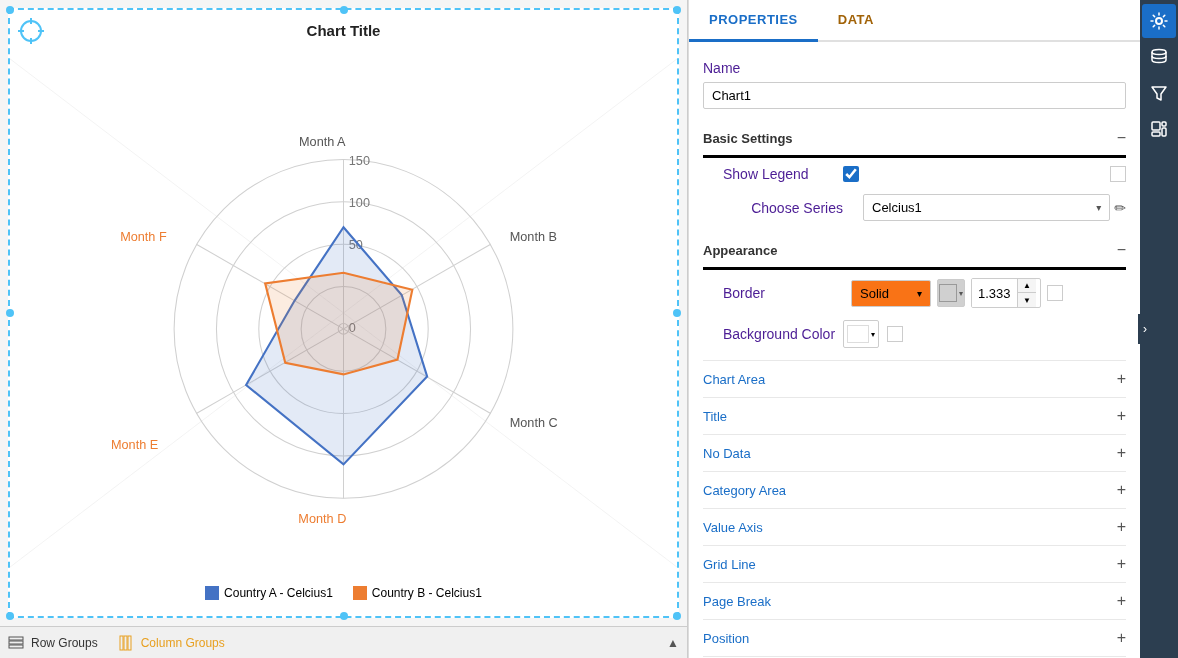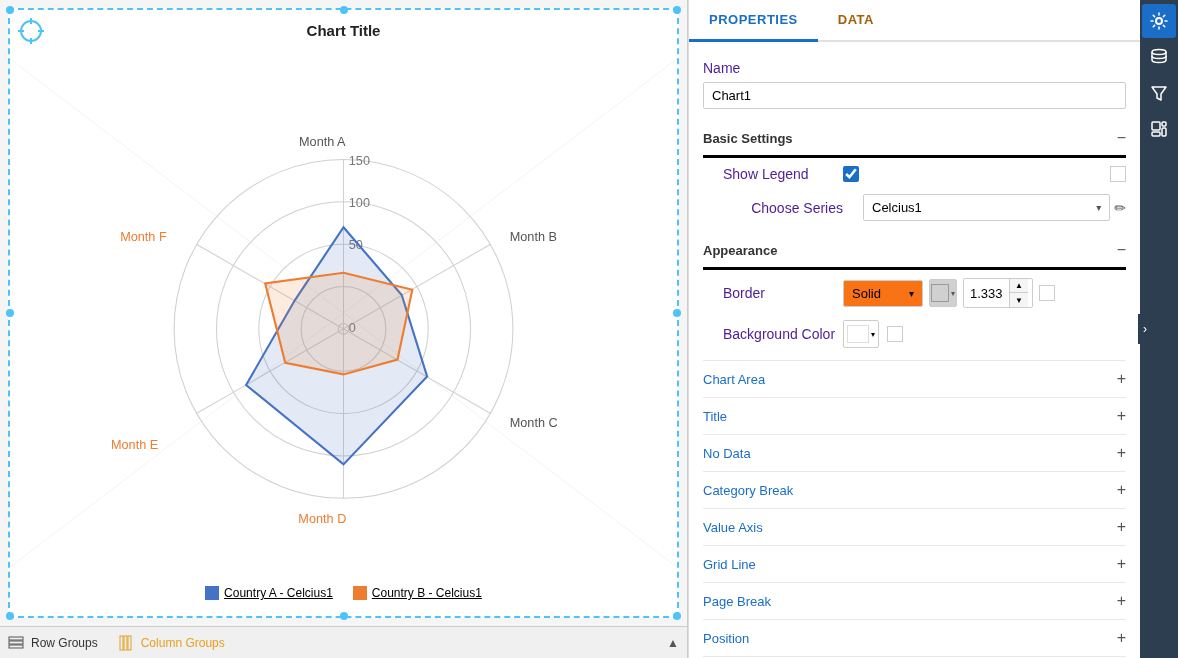--- a/index.html
+++ b/index.html
@@ -443,21 +443,21 @@
         <text x="472" y="348" font-size="12" fill="#555" text-anchor="start">Month C</text>
         <text x="295" y="438" font-size="12" fill="#ED7D31" text-anchor="middle">Month D</text>
         <text x="140" y="368" font-size="12" fill="#ED7D31" text-anchor="end">Month E</text>
         <text x="148" y="172" font-size="12" fill="#ED7D31" text-anchor="end">Month F</text>
 
         <polygon points="315,159 370,223 394,300 315,383 223,308 269,228" fill="rgba(68,114,196,0.15)" stroke="#4472C4" stroke-width="2"></polygon>
 
         <polygon points="315,202 380,218 366,284 315,298 260,287 241,212" fill="rgba(237,125,49,0.15)" stroke="#ED7D31" stroke-width="2"></polygon>
       </svg>
 
-      <div class="legend" style="position:absolute; bottom:10px; left:0; right:0;text-decoration:underline;">
+      <div class="legend" style="position:absolute; bottom:10px; left:0; right:0;">
         <div class="legend-item">
           <div class="legend-color" style="background:#4472C4;"></div>
           <span>Country A - Celcius1</span>
         </div>
         <div class="legend-item">
           <div class="legend-color" style="background:#ED7D31;"></div>
           <span>Country B - Celcius1</span>
         </div>
       </div>
     </div>
@@ -528,21 +528,21 @@
           </div>
           <span class="edit-icon">✏</span>
         </div>
       </div>
 
       <div class="section-header">
         <span class="section-title">Appearance</span>
         <span class="section-toggle">−</span>
       </div>
 
-      <div class="field-row" style="margin-bottom:12px; padding-left:20px;">
+      <div class="field-row" style="margin-bottom:12px; padding-left:20px;gap:8px;">
         <div class="field-label">Border</div>
         <div class="border-row">
           <div class="border-select">
             <span>Solid</span>
             <span style="font-size:10px;">▾</span>
           </div>
           <div class="color-swatch">
             <div class="color-swatch-inner"></div>
             <span class="color-swatch-chevron">▾</span>
           </div>
@@ -582,21 +582,21 @@
         </div>
       </div>
       <div class="collapsible-section">
         <div class="collapsible-header">
           <span>No Data</span>
           <span class="collapsible-plus">+</span>
         </div>
       </div>
       <div class="collapsible-section">
         <div class="collapsible-header">
-          <span>Category Break</span>
+          <span>Category Area</span>
           <span class="collapsible-plus">+</span>
         </div>
       </div>
       <div class="collapsible-section">
         <div class="collapsible-header">
           <span>Value Axis</span>
           <span class="collapsible-plus">+</span>
         </div>
       </div>
       <div class="collapsible-section">

